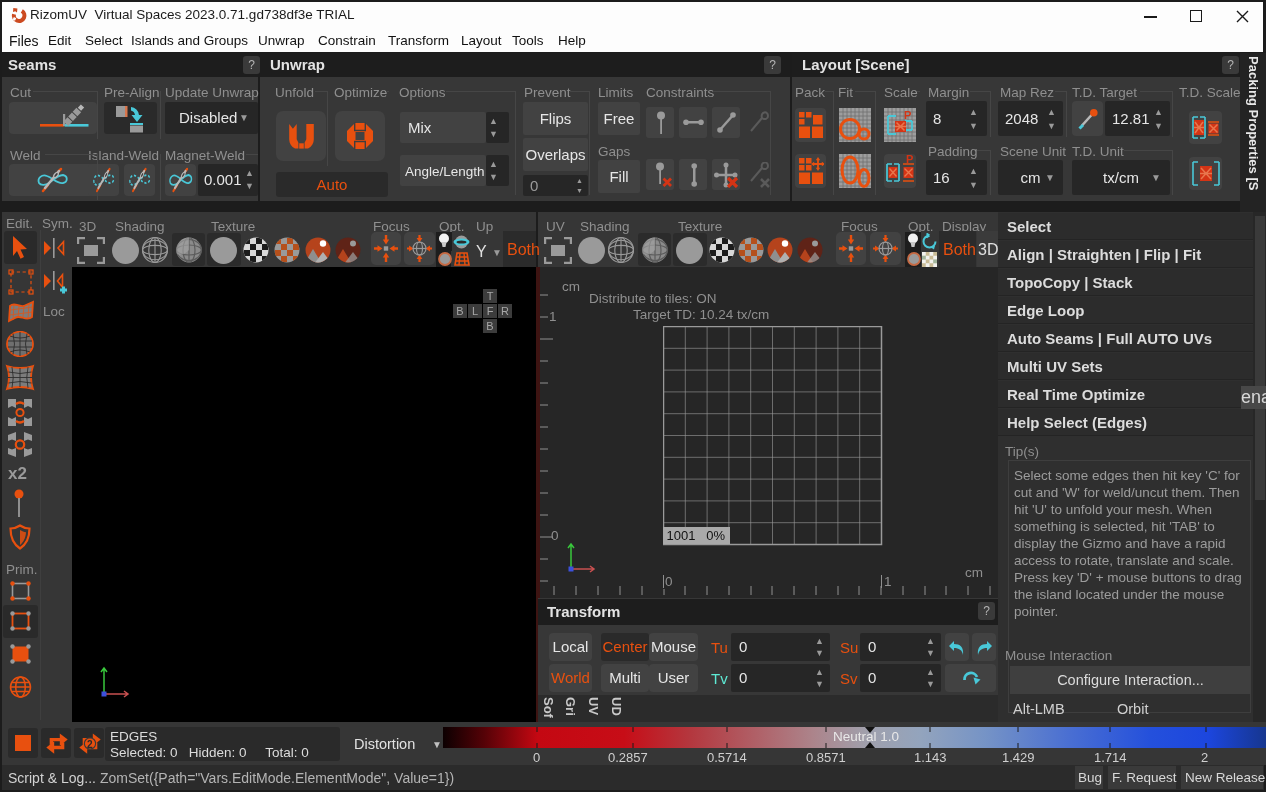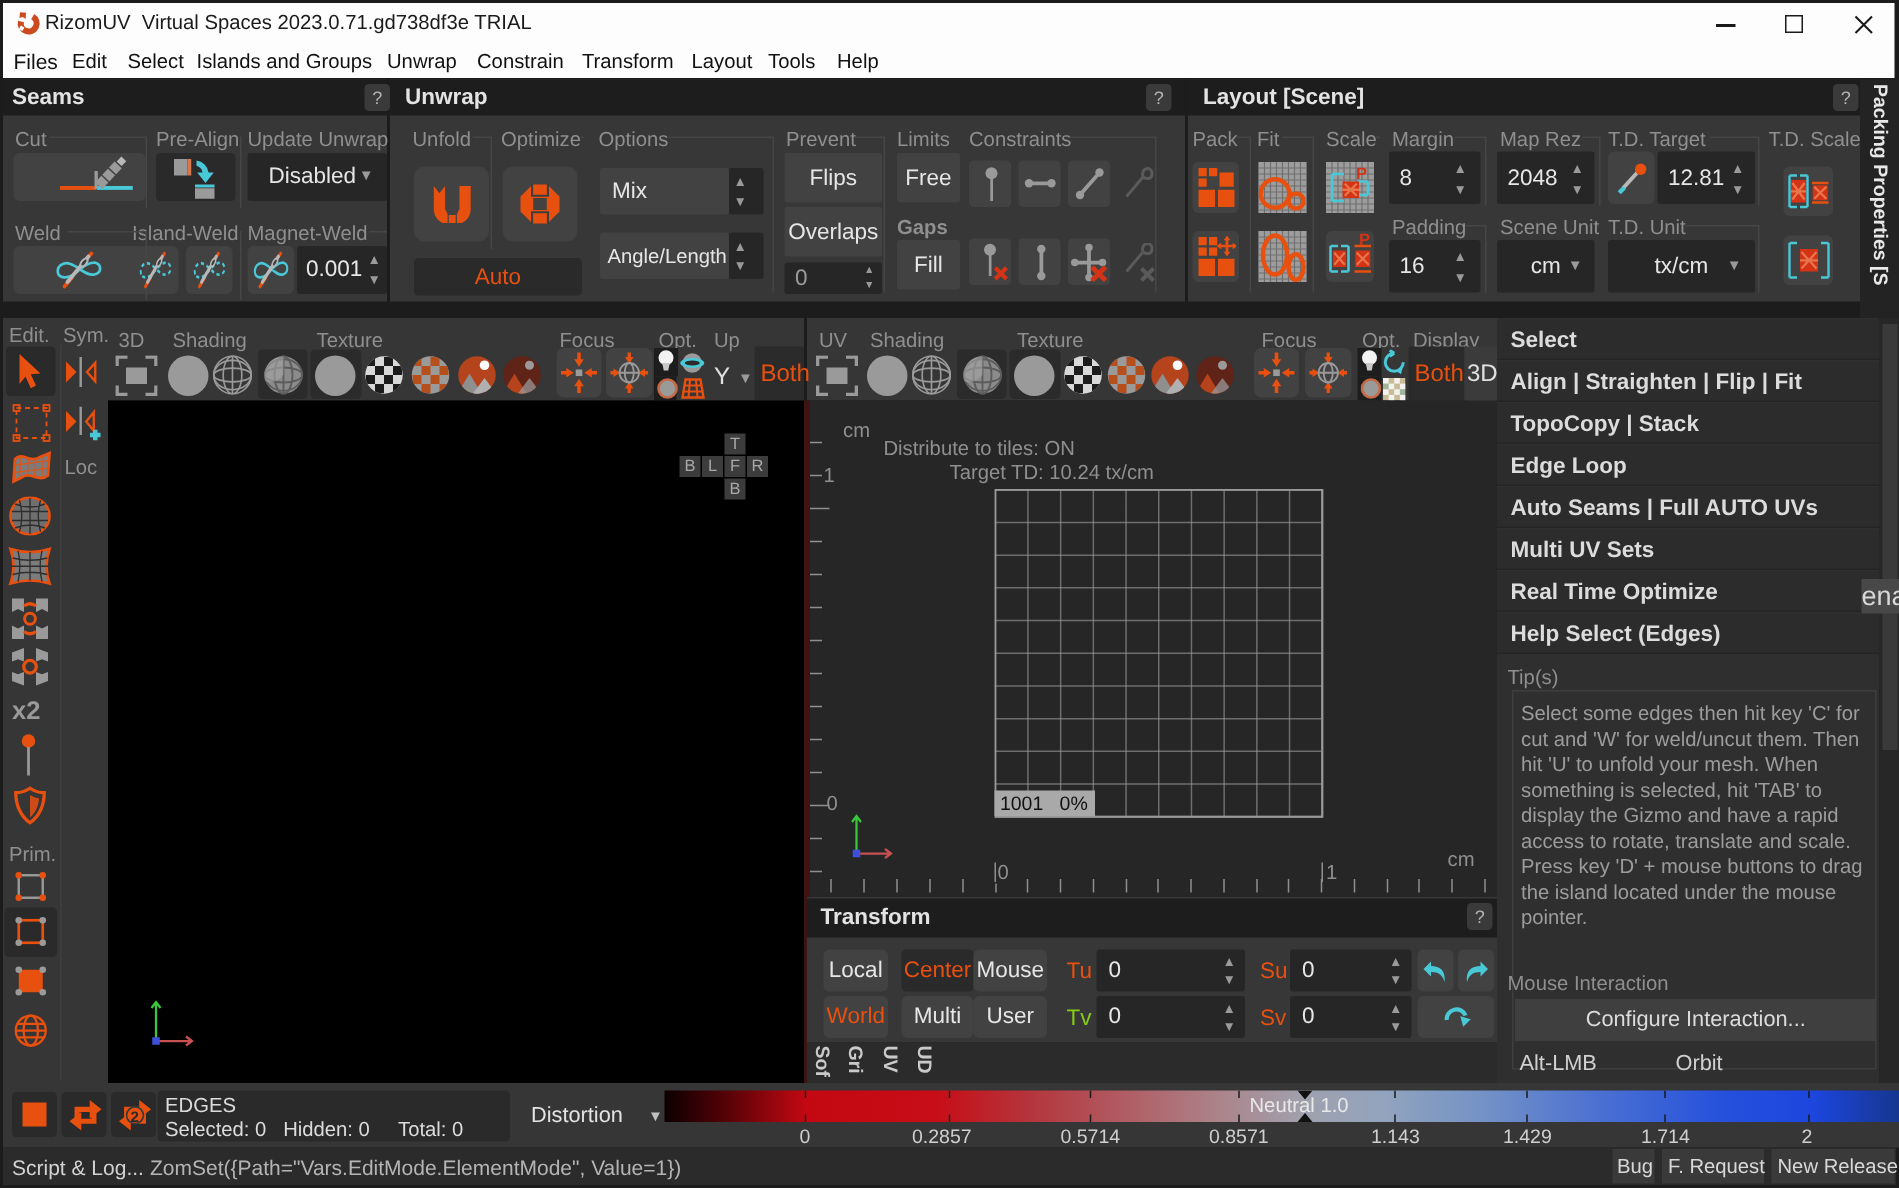--- a/index.html
+++ b/index.html
@@ -86,21 +86,21 @@
 <div class="p btn" style="left:400px;top:155px;width:86px;height:31px;border-radius:2px;color:#e6e6e6;line-height:31px;overflow:visible;"><span style="margin-left:5px;font-size:13.5px;white-space:nowrap;">Angle/Length</span></div>
 <div class="p inp" style="left:486px;top:155px;width:23px;height:31px;"></div>
 <div class="p spn" style="left:489px;top:160px;">▲<br><span style="position:relative;top:5px">▼</span></div>
 
 <div class="p btn" style="left:523px;top:102px;width:65px;height:33px;color:#e6e6e6;font-size:15px;text-align:center;line-height:33px;border-radius:2px;">Flips</div>
 <div class="p btn" style="left:523px;top:138px;width:65px;height:33px;color:#e6e6e6;font-size:15px;text-align:center;line-height:33px;border-radius:2px;">Overlaps</div>
 <div class="p inp" style="left:523px;top:175px;width:65px;height:21px;line-height:21px;color:#9a9a9a;"><span style="margin-left:7px">0</span></div>
 <div class="p spn" style="left:576px;top:177px;font-size:7px;line-height:7px;">▲<br><span style="position:relative;top:3px">▼</span></div>
 
 <div class="p btn" style="left:598px;top:102px;width:42px;height:33px;color:#e6e6e6;font-size:15px;text-align:center;line-height:33px;border-radius:2px;">Free</div>
-<div class="p lbl" style="left:598px;top:144px;font-weight:bold;">Gaps</div>
+<div class="p lbl" style="left:598px;top:144px;">Gaps</div>
 <div class="p btn" style="left:598px;top:160px;width:42px;height:33px;color:#e6e6e6;font-size:15px;text-align:center;line-height:33px;border-radius:2px;">Fill</div>
 
 <div class="p btn" style="left:646px;top:107px;width:28px;height:31px;border-radius:3px;"></div>
 <div class="p btn" style="left:679px;top:107px;width:28px;height:31px;border-radius:3px;"></div>
 <div class="p btn" style="left:712px;top:107px;width:28px;height:31px;border-radius:3px;"></div>
 <div class="p btn" style="left:646px;top:159px;width:28px;height:31px;border-radius:3px;"></div>
 <div class="p btn" style="left:679px;top:159px;width:28px;height:31px;border-radius:3px;"></div>
 <div class="p btn" style="left:712px;top:159px;width:28px;height:31px;border-radius:3px;"></div>
 
 <div class="p panel" style="left:792px;top:53px;width:448px;height:148px;"></div>
@@ -642,21 +642,21 @@
 <div class="p qm" style="left:978px;top:602px;width:17px;height:18px;line-height:18px;">?</div>
 <div class="p btn" style="left:549px;top:633px;width:43px;height:28px;color:#e6e6e6;font-size:15px;text-align:center;line-height:28px;">Local</div>
 <div class="p dbtn" style="left:601px;top:633px;width:48px;height:28px;color:#e8500f;font-size:15px;text-align:center;line-height:28px;">Center</div>
 <div class="p btn" style="left:649px;top:633px;width:49px;height:28px;color:#e6e6e6;font-size:15px;text-align:center;line-height:28px;">Mouse</div>
 <div class="p btn" style="left:549px;top:664px;width:43px;height:28px;color:#e8500f;font-size:15px;text-align:center;line-height:28px;">World</div>
 <div class="p btn" style="left:601px;top:664px;width:48px;height:28px;color:#e6e6e6;font-size:15px;text-align:center;line-height:28px;">Multi</div>
 <div class="p btn" style="left:649px;top:664px;width:49px;height:28px;color:#e6e6e6;font-size:15px;text-align:center;line-height:28px;">User</div>
 <div class="p" style="left:711px;top:639px;color:#e8500f;font-size:15px;">Tu</div>
 <div class="p inp" style="left:731px;top:633px;width:99px;height:28px;line-height:28px;"><span style="margin-left:8px">0</span></div>
 <div class="p spn" style="left:815px;top:637px;">▲<br><span style="position:relative;top:4px">▼</span></div>
-<div class="p" style="left:711px;top:670px;color:#84cc16;font-size:15px;">Tv</div>
+<div class="p" style="left:711px;top:670px;color:#5eead4;font-size:15px;">Tv</div>
 <div class="p inp" style="left:731px;top:664px;width:99px;height:28px;line-height:28px;"><span style="margin-left:8px">0</span></div>
 <div class="p spn" style="left:815px;top:668px;">▲<br><span style="position:relative;top:4px">▼</span></div>
 <div class="p" style="left:840px;top:639px;color:#e8500f;font-size:15px;">Su</div>
 <div class="p inp" style="left:860px;top:633px;width:81px;height:28px;line-height:28px;"><span style="margin-left:8px">0</span></div>
 <div class="p spn" style="left:926px;top:637px;">▲<br><span style="position:relative;top:4px">▼</span></div>
 <div class="p" style="left:840px;top:670px;color:#e8500f;font-size:15px;">Sv</div>
 <div class="p inp" style="left:860px;top:664px;width:81px;height:28px;line-height:28px;"><span style="margin-left:8px">0</span></div>
 <div class="p spn" style="left:926px;top:668px;">▲<br><span style="position:relative;top:4px">▼</span></div>
 <div class="p btn" style="left:945px;top:633px;width:24px;height:28px;"></div>
 <div class="p btn" style="left:972px;top:633px;width:24px;height:28px;"></div>

